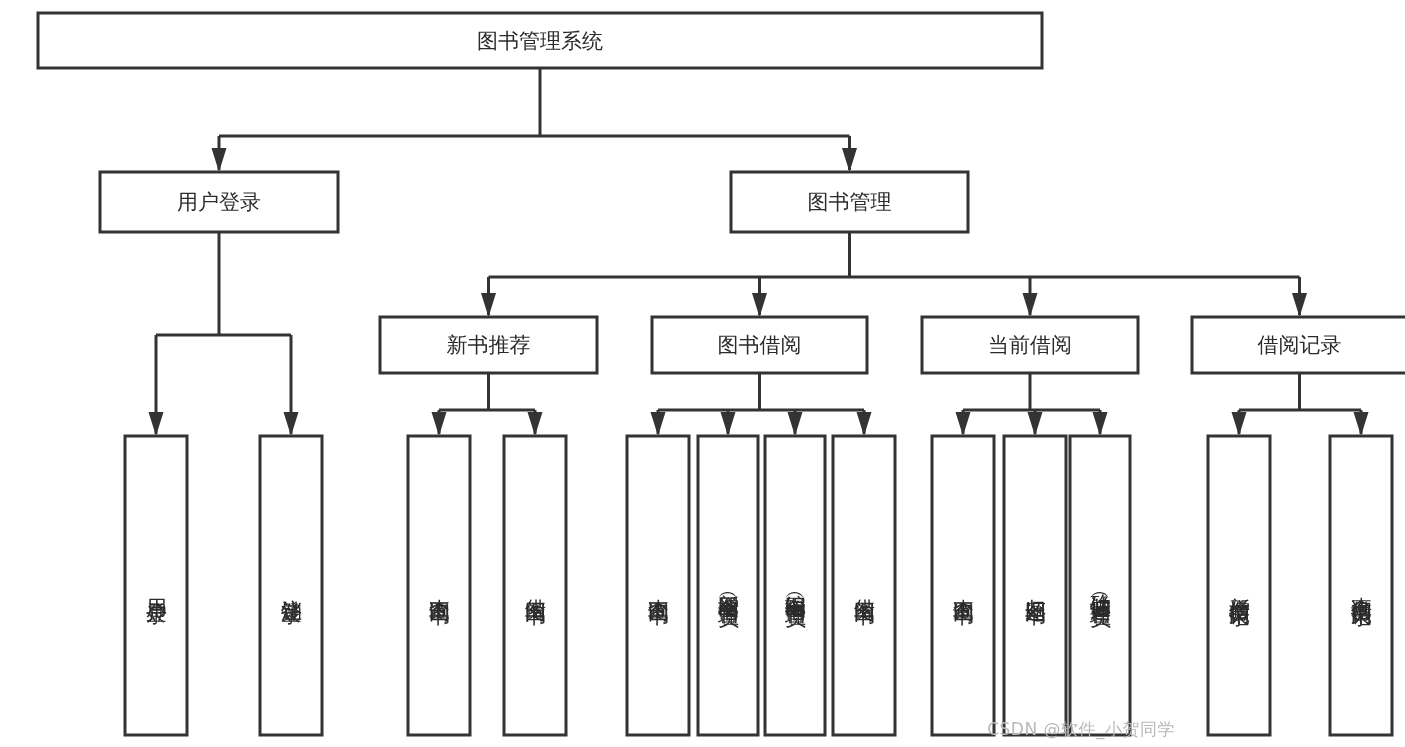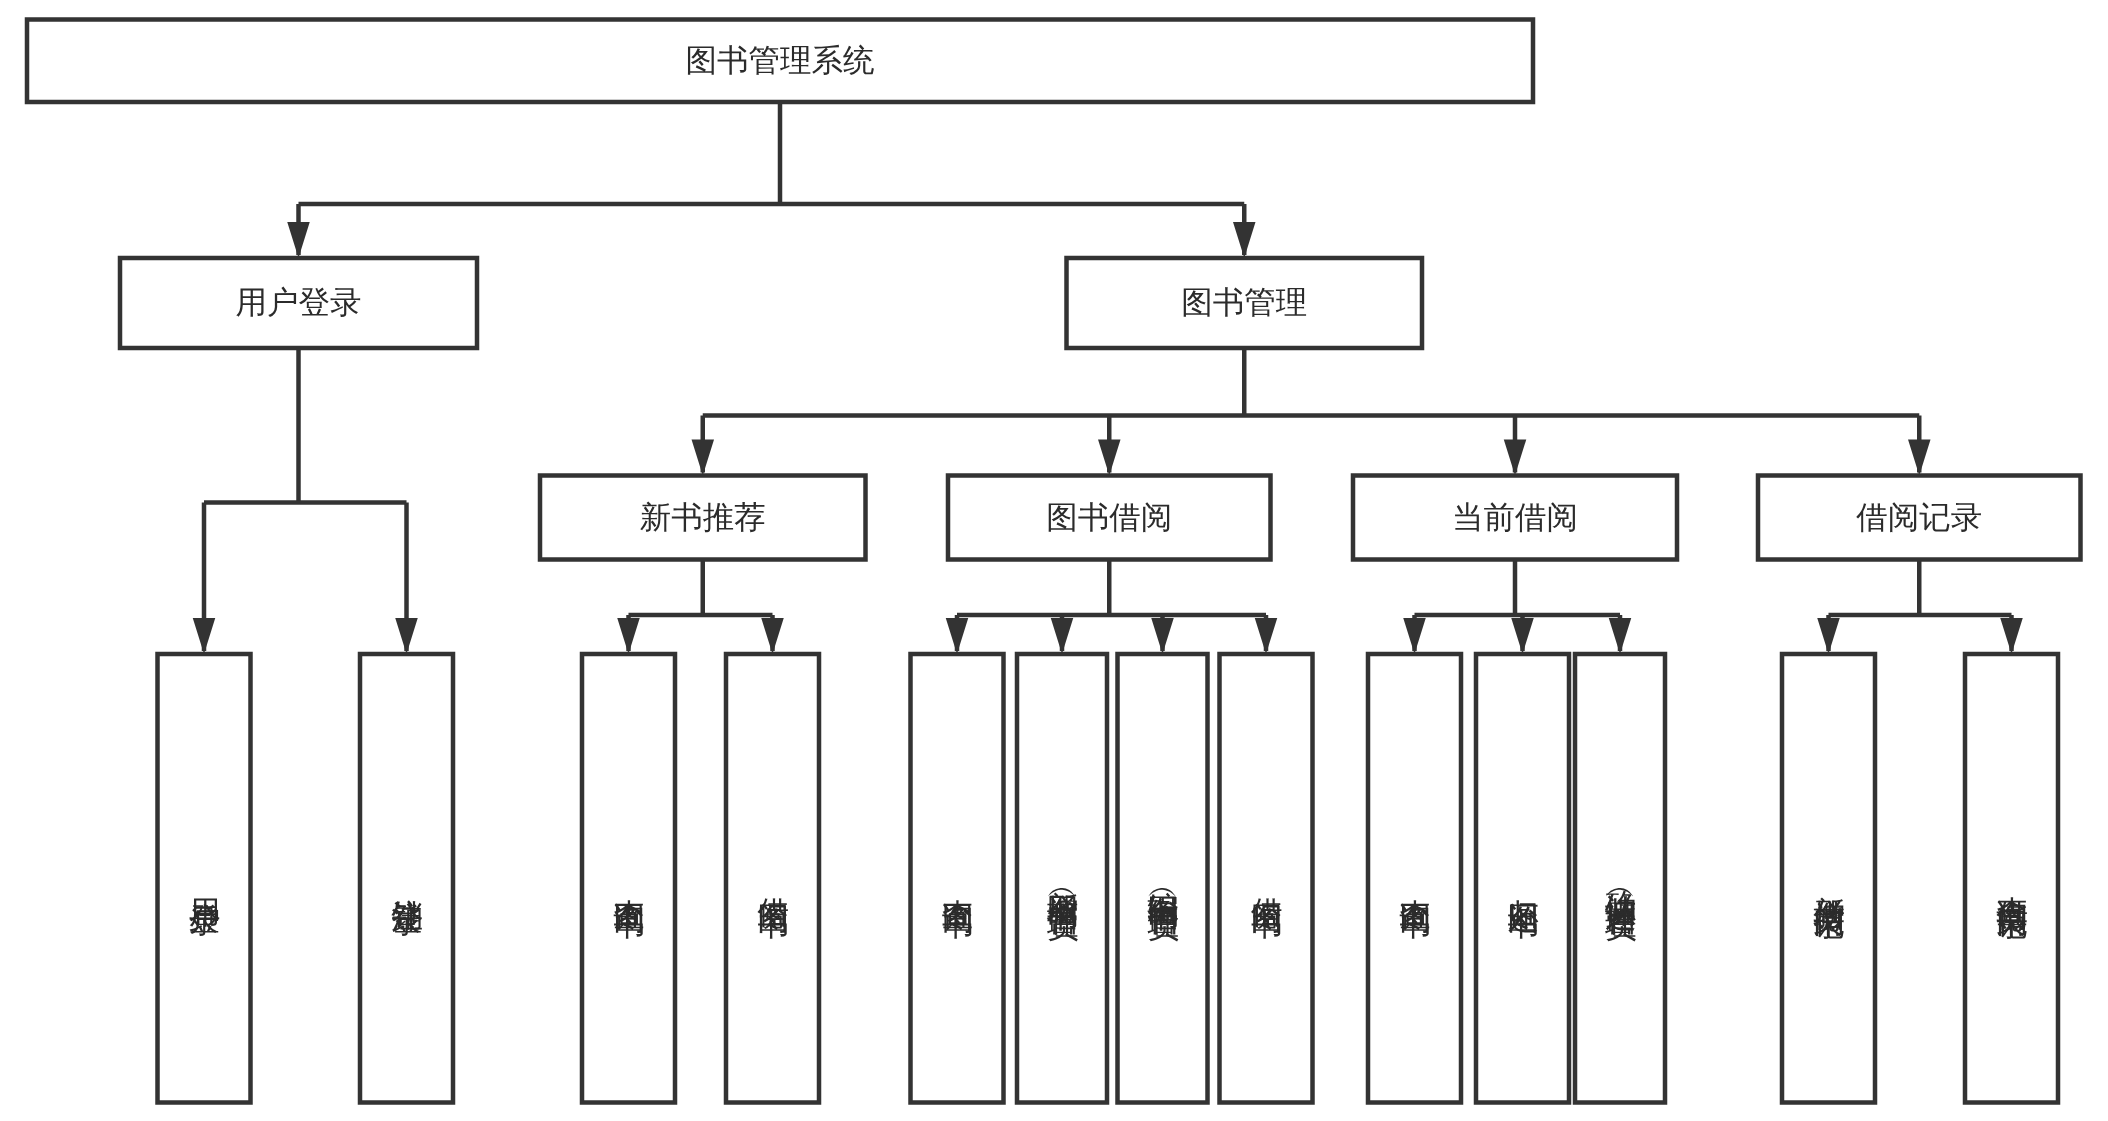--- a/index.html
+++ b/index.html
@@ -11,20 +11,21 @@
   body {
     width: 1405px;
     height: 747px;
     font-family: "DejaVu Sans", "Liberation Sans", sans-serif;
     overflow: hidden;
   }
   #diagram-root {
     position: relative;
     width: 1163px;
     height: 747px;
+    margin-left: 20px;
   }
   svg#tree-svg {
     position: absolute;
     left: 0;
     top: 0;
     width: 1405px;
     height: 747px;
     display: block;
   }
   .node-box {
@@ -177,13 +178,14 @@
       <div class="leaf-label" style="left: 678px; top: 436px; width: 60px; height: 299px;">新增图书（管理员）</div>
       <div class="leaf-label" style="left: 745px; top: 436px; width: 60px; height: 299px;">编辑图书（管理员）</div>
       <div class="leaf-label" style="left: 813px; top: 436px; width: 62px; height: 299px;">借阅图书</div>
       <div class="leaf-label" style="left: 912px; top: 436px; width: 62px; height: 299px;">查询图书</div>
       <div class="leaf-label" style="left: 984px; top: 436px; width: 62px; height: 299px;">归还图书</div>
       <div class="leaf-label" style="left: 1050px; top: 436px; width: 60px; height: 299px;">确认归还（管理员）</div>
       <div class="leaf-label" style="left: 1188px; top: 436px; width: 62px; height: 299px;">新增借阅记录</div>
       <div class="leaf-label" style="left: 1310px; top: 436px; width: 62px; height: 299px;">查询借阅记录</div>
     </div>
 
+  <div class="watermark">CSDN @软件_小贺同学</div>
 </div>
 
 </body></html>

